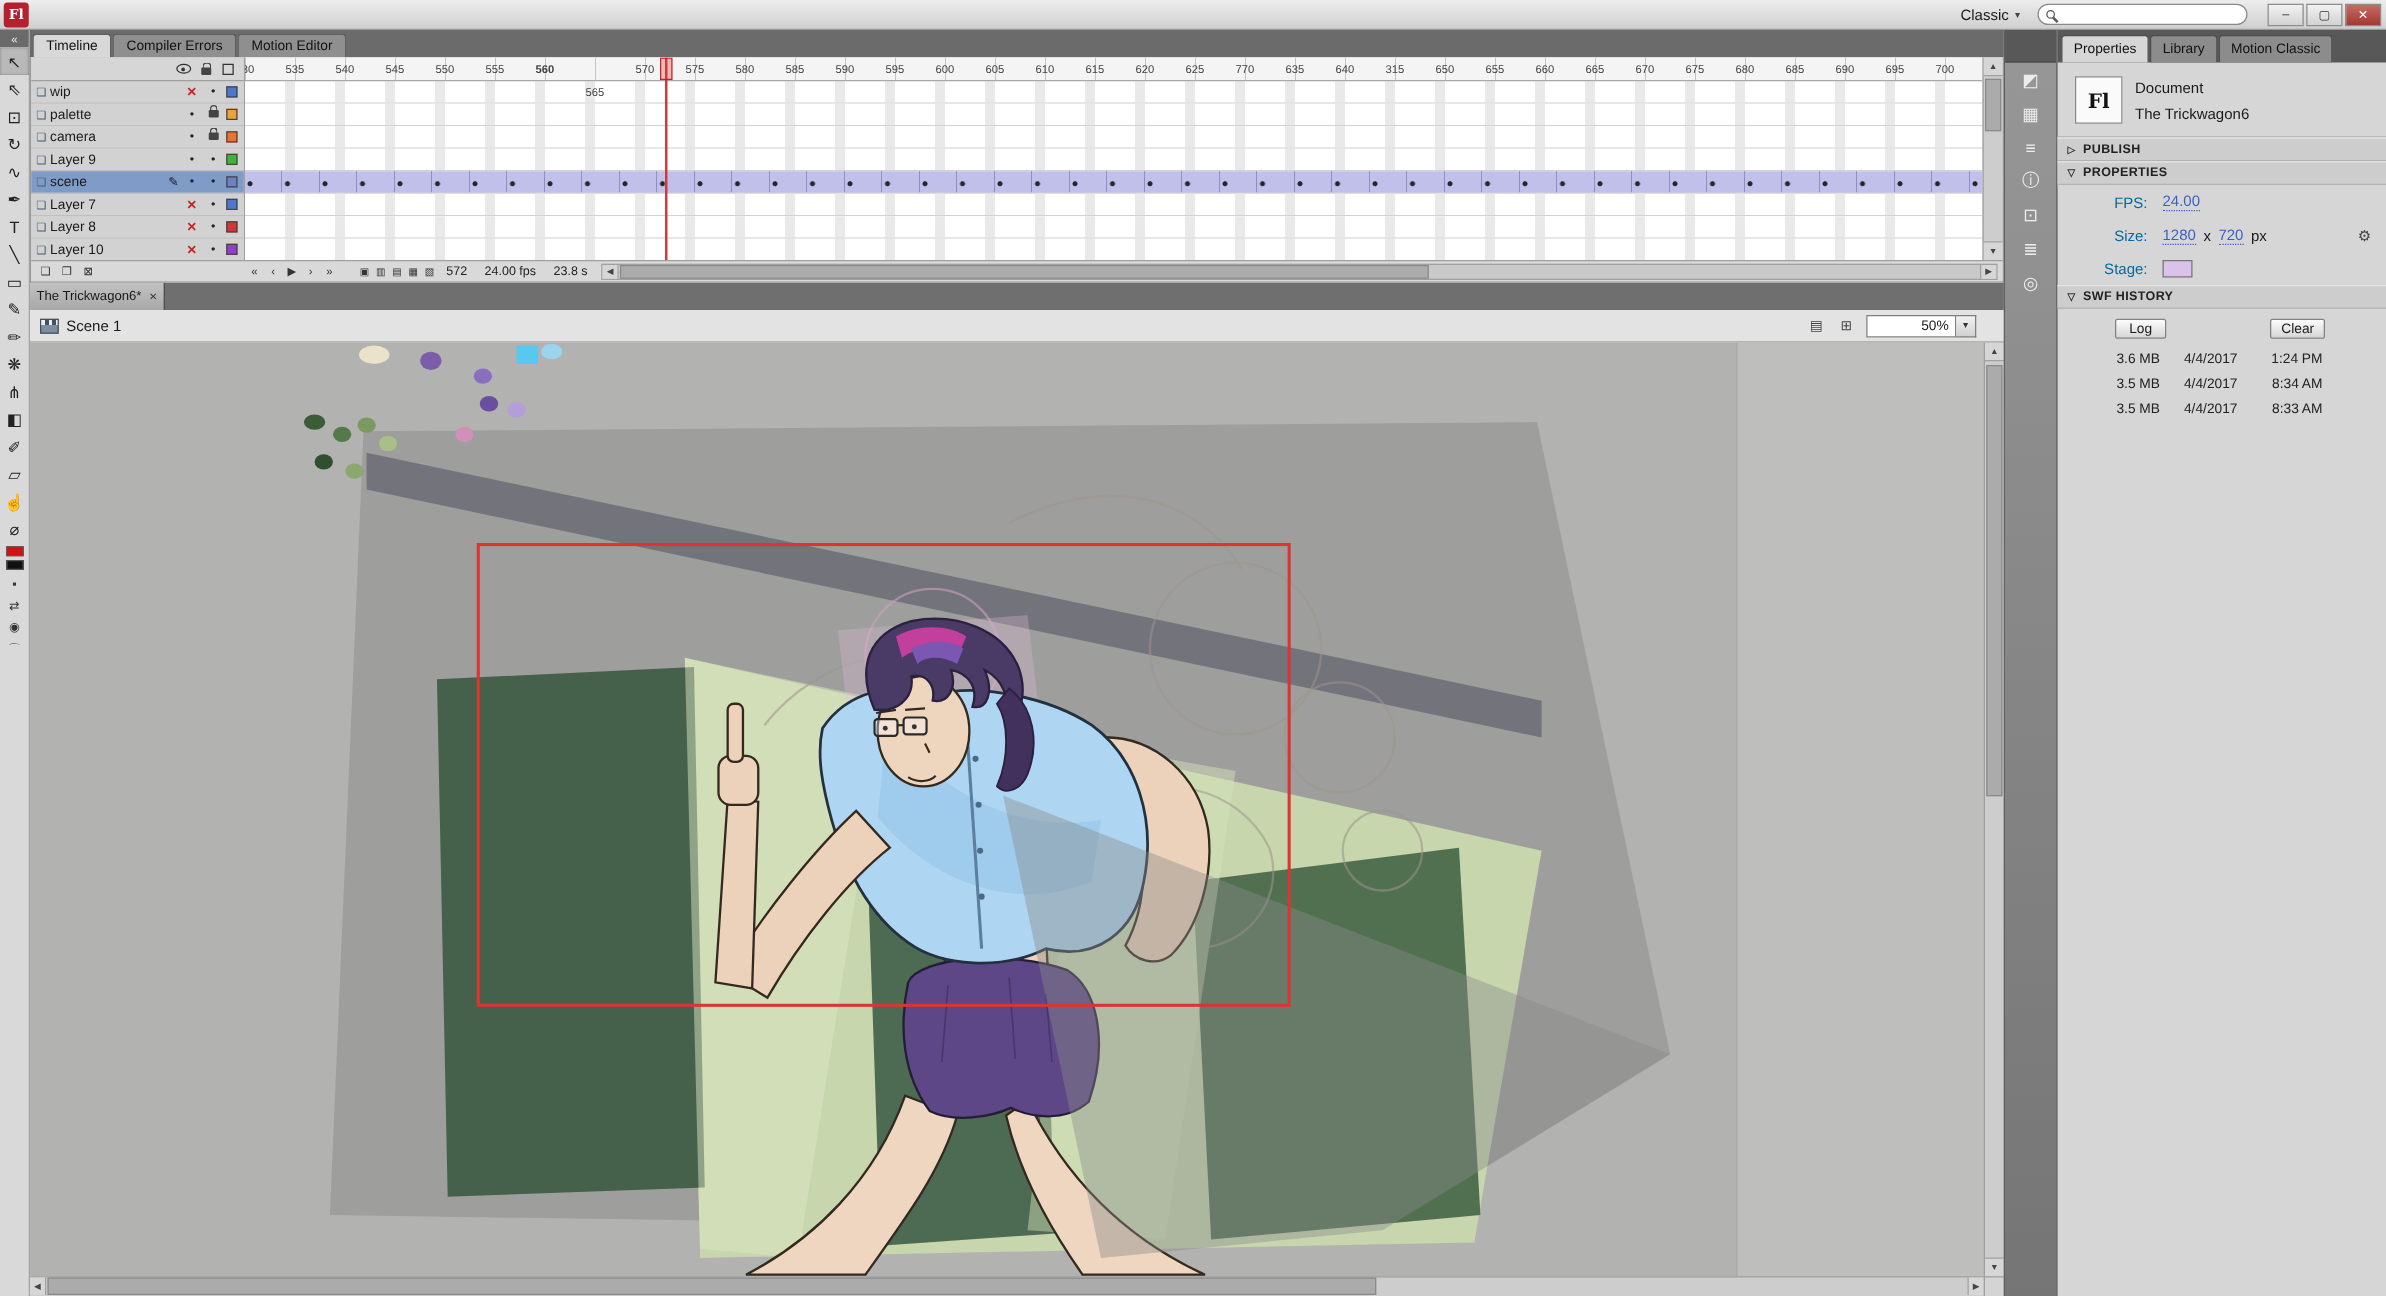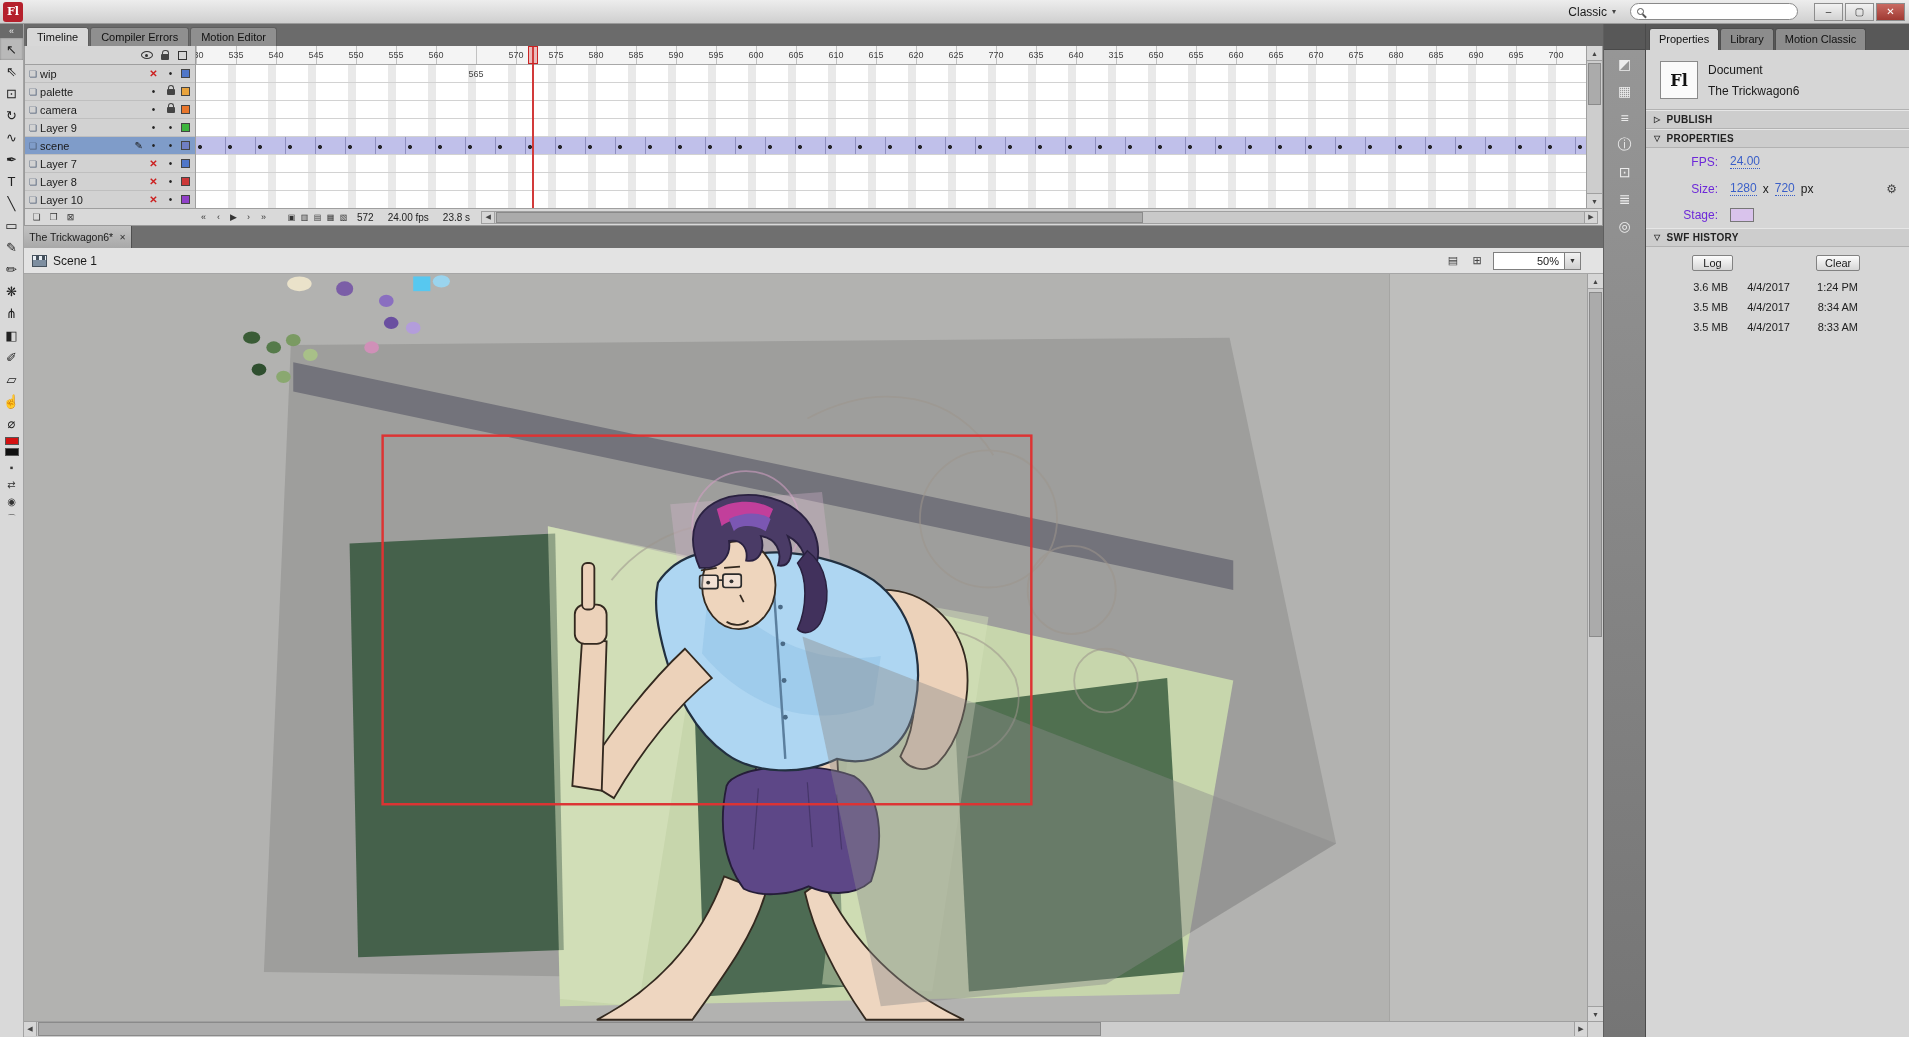--- a/index.html
+++ b/index.html
@@ -99,21 +99,21 @@
 #rightpanel{position:absolute;left:1645px;top:24px;width:264px;bottom:0;background:#d6d6d6;border-left:1px solid #4a4a4a;z-index:25}
 #panel-tabs{height:26px;background:#585858;display:flex;align-items:flex-end;padding-left:3px;gap:1px}
 .p-tab{height:22px;padding:0 9px;line-height:21px;font-size:11px;background:#8c8c8c;color:#111;border:1px solid #4e4e4e;border-bottom:none;border-radius:3px 3px 0 0;white-space:nowrap}
 .p-tab.active{background:#d6d6d6}
 #doc-header{display:flex;gap:10px;padding:11px 10px 10px 14px;border-bottom:1px solid #b2b2b2}
 #doc-icon{width:38px;height:38px;background:#fafafa;border:1px solid #8a8a8a;display:flex;align-items:center;justify-content:center;font-family:"DejaVu Serif",serif;font-size:16px;font-weight:bold;color:#111}
 #doc-meta{display:flex;flex-direction:column;gap:7px;padding-top:2px;font-size:12px}
 .sect-hdr{height:19px;background:#cdcdcd;border-top:1px solid #e6e6e6;border-bottom:1px solid #b2b2b2;display:flex;align-items:center;gap:6px;padding-left:8px;font-size:10px;font-weight:bold;letter-spacing:.3px;color:#222}
 .sect-arrow{font-size:8px;color:#333}
 .prop-row{display:flex;align-items:center;padding:6px 10px 6px 0;font-size:12px;position:relative}
-.prop-label{width:72px;text-align:right;margin-right:9px;color:#6d28d9}
+.prop-label{width:72px;text-align:right;margin-right:9px;color:#0369a1}
 .hot{color:#3a5fc8;border-bottom:1px dotted #3a5fc8;margin:0 3px}
 .plain{margin:0 3px}
 .wrench{position:absolute;right:12px;font-size:12px;color:#444}
 #stage-swatch{width:24px;height:14px;border:1px solid #777;margin-left:3px}
 #swf-buttons{display:flex;padding:8px 0 6px 46px;gap:83px}
 .panel-btn{min-width:41px;height:16px;border:1px solid #828282;border-radius:2px;background:linear-gradient(#fcfcfc,#d6d6d6);font-size:11px;display:flex;align-items:center;justify-content:center;padding:0 8px}
 .swf-row{display:flex;font-size:11px;height:20px;align-items:center;color:#222}
 .swf-size{width:82px;text-align:right}
 .swf-date{width:62px;text-align:right}
 .swf-time{width:68px;text-align:right}
@@ -241,21 +241,21 @@
         </div>
     </div>
     <div id="frames-wrap">
       <div id="ruler">
           <span class="ruler-label" style="left: 0px;">530</span>
           <span class="ruler-label" style="left: 40px;">535</span>
           <span class="ruler-label" style="left: 80px;">540</span>
           <span class="ruler-label" style="left: 120px;">545</span>
           <span class="ruler-label" style="left: 160px;">550</span>
           <span class="ruler-label" style="left: 200px;">555</span>
-          <span class="ruler-label" style="left: 240px;">560</span>
+          <span class="ruler-label" style="left: 240px; font-weight: bold;">560</span>
           <span class="ruler-label" style="left: 280px; margin-top: 19px;">565</span>
           <span class="ruler-label" style="left: 320px;">570</span>
           <span class="ruler-label" style="left: 360px;">575</span>
           <span class="ruler-label" style="left: 400px;">580</span>
           <span class="ruler-label" style="left: 440px;">585</span>
           <span class="ruler-label" style="left: 480px;">590</span>
           <span class="ruler-label" style="left: 520px;">595</span>
           <span class="ruler-label" style="left: 560px;">600</span>
           <span class="ruler-label" style="left: 600px;">605</span>
           <span class="ruler-label" style="left: 640px;">610</span>

